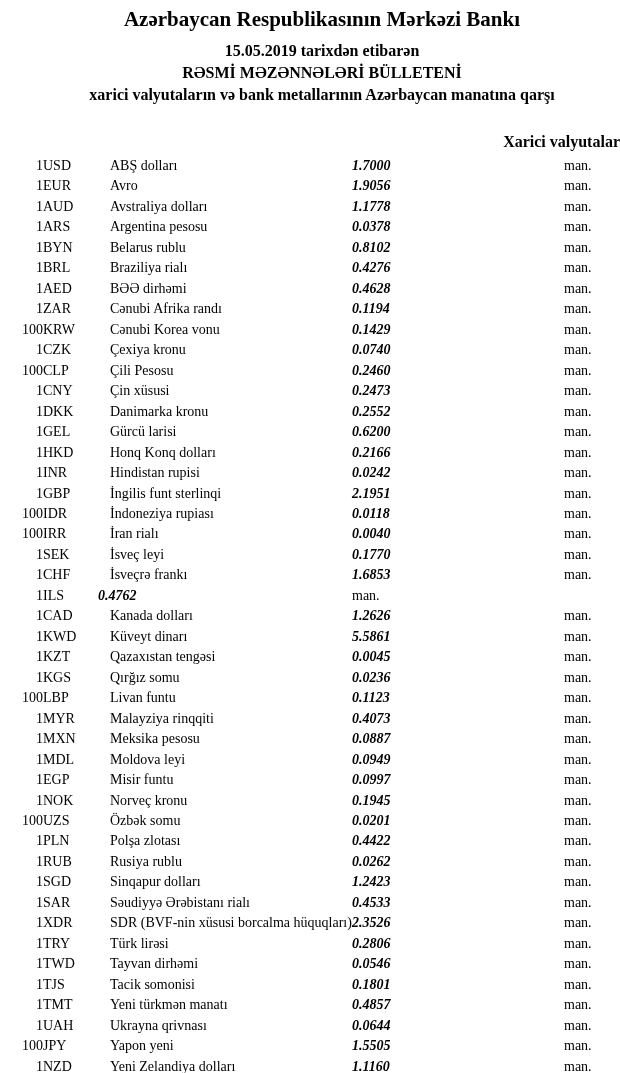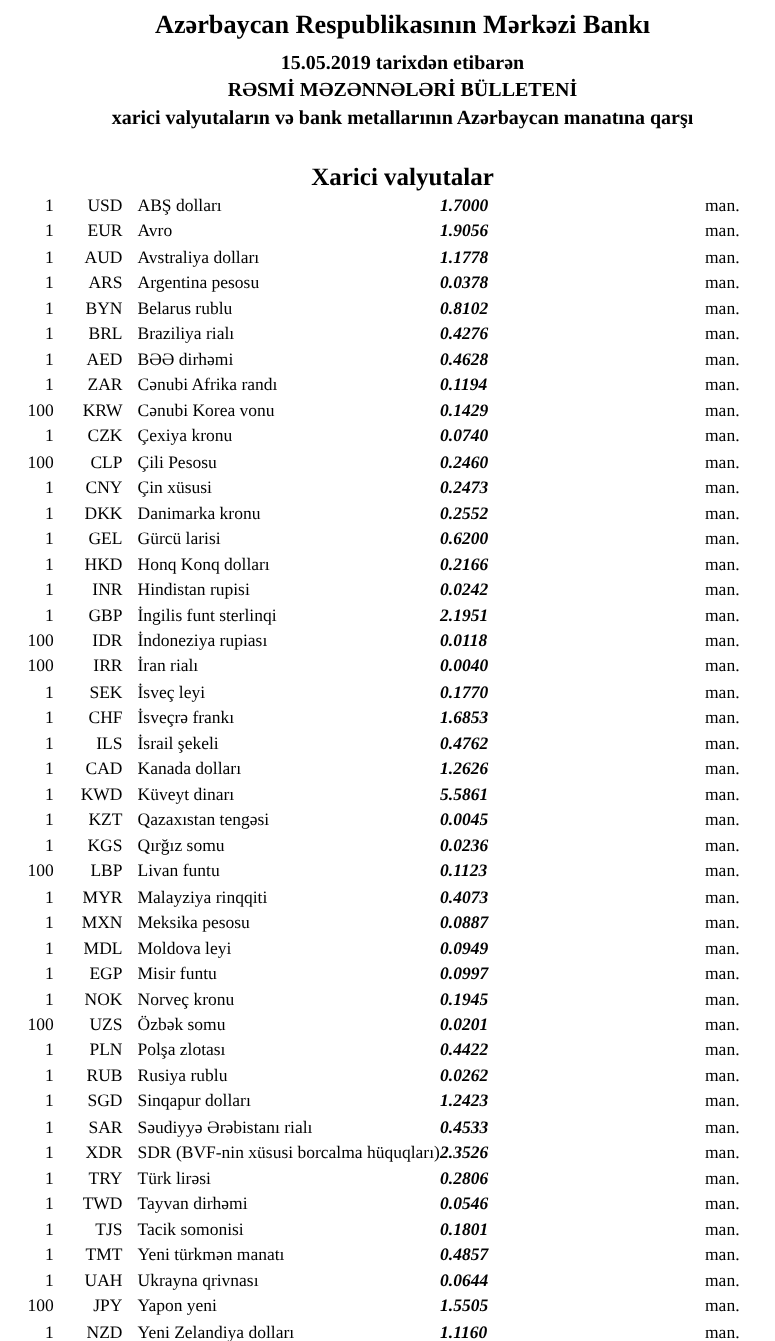--- a/index.html
+++ b/index.html
@@ -29,42 +29,42 @@
   }
   .hline {
     font-size: 16px;
     line-height: 22px;
     font-weight: bold;
   }
   .hline.first { margin-top: 8px; }
   .section-title {
     margin-left: 24px;
     margin-top: 25px;
-    text-align: center;
-    font-size: 20px;
+    text-align: right;
+    font-size: 16px;
     line-height: 22px;
     font-weight: bold;
   }
   .rates {
     margin-top: 3px;
   }
   .rate-row {
     display: grid;
     grid-template-columns: 43px 55px 254px 1fr 56px;
     align-items: baseline;
     height: 20.47px;
     line-height: 20.47px;
     font-size: 14px;
   }
   .cell-qty {
     text-align: right;
     white-space: nowrap;
   }
   .cell-code {
-    text-align: right;
+    text-align: left;
     white-space: nowrap;
   }
   .cell-name {
     padding-left: 12px;
     text-align: left;
     white-space: nowrap;
     overflow: hidden;
   }
   .cell-rate {
     padding-right: 12px;
@@ -256,21 +256,20 @@
       <span class="cell-qty">1</span>
       <span class="cell-code">CHF</span>
       <span class="cell-name">İsveçrə frankı</span>
       <span class="cell-rate">1.6853</span>
       <span class="cell-unit">man.</span>
     </div>
 
     <div class="rate-row">
       <span class="cell-qty">1</span>
       <span class="cell-code">ILS</span>
-      <span class="cell-name">İsrail şekeli</span>
       <span class="cell-rate">0.4762</span>
       <span class="cell-unit">man.</span>
     </div>
 
     <div class="rate-row">
       <span class="cell-qty">1</span>
       <span class="cell-code">CAD</span>
       <span class="cell-name">Kanada dolları</span>
       <span class="cell-rate">1.2626</span>
       <span class="cell-unit">man.</span>

